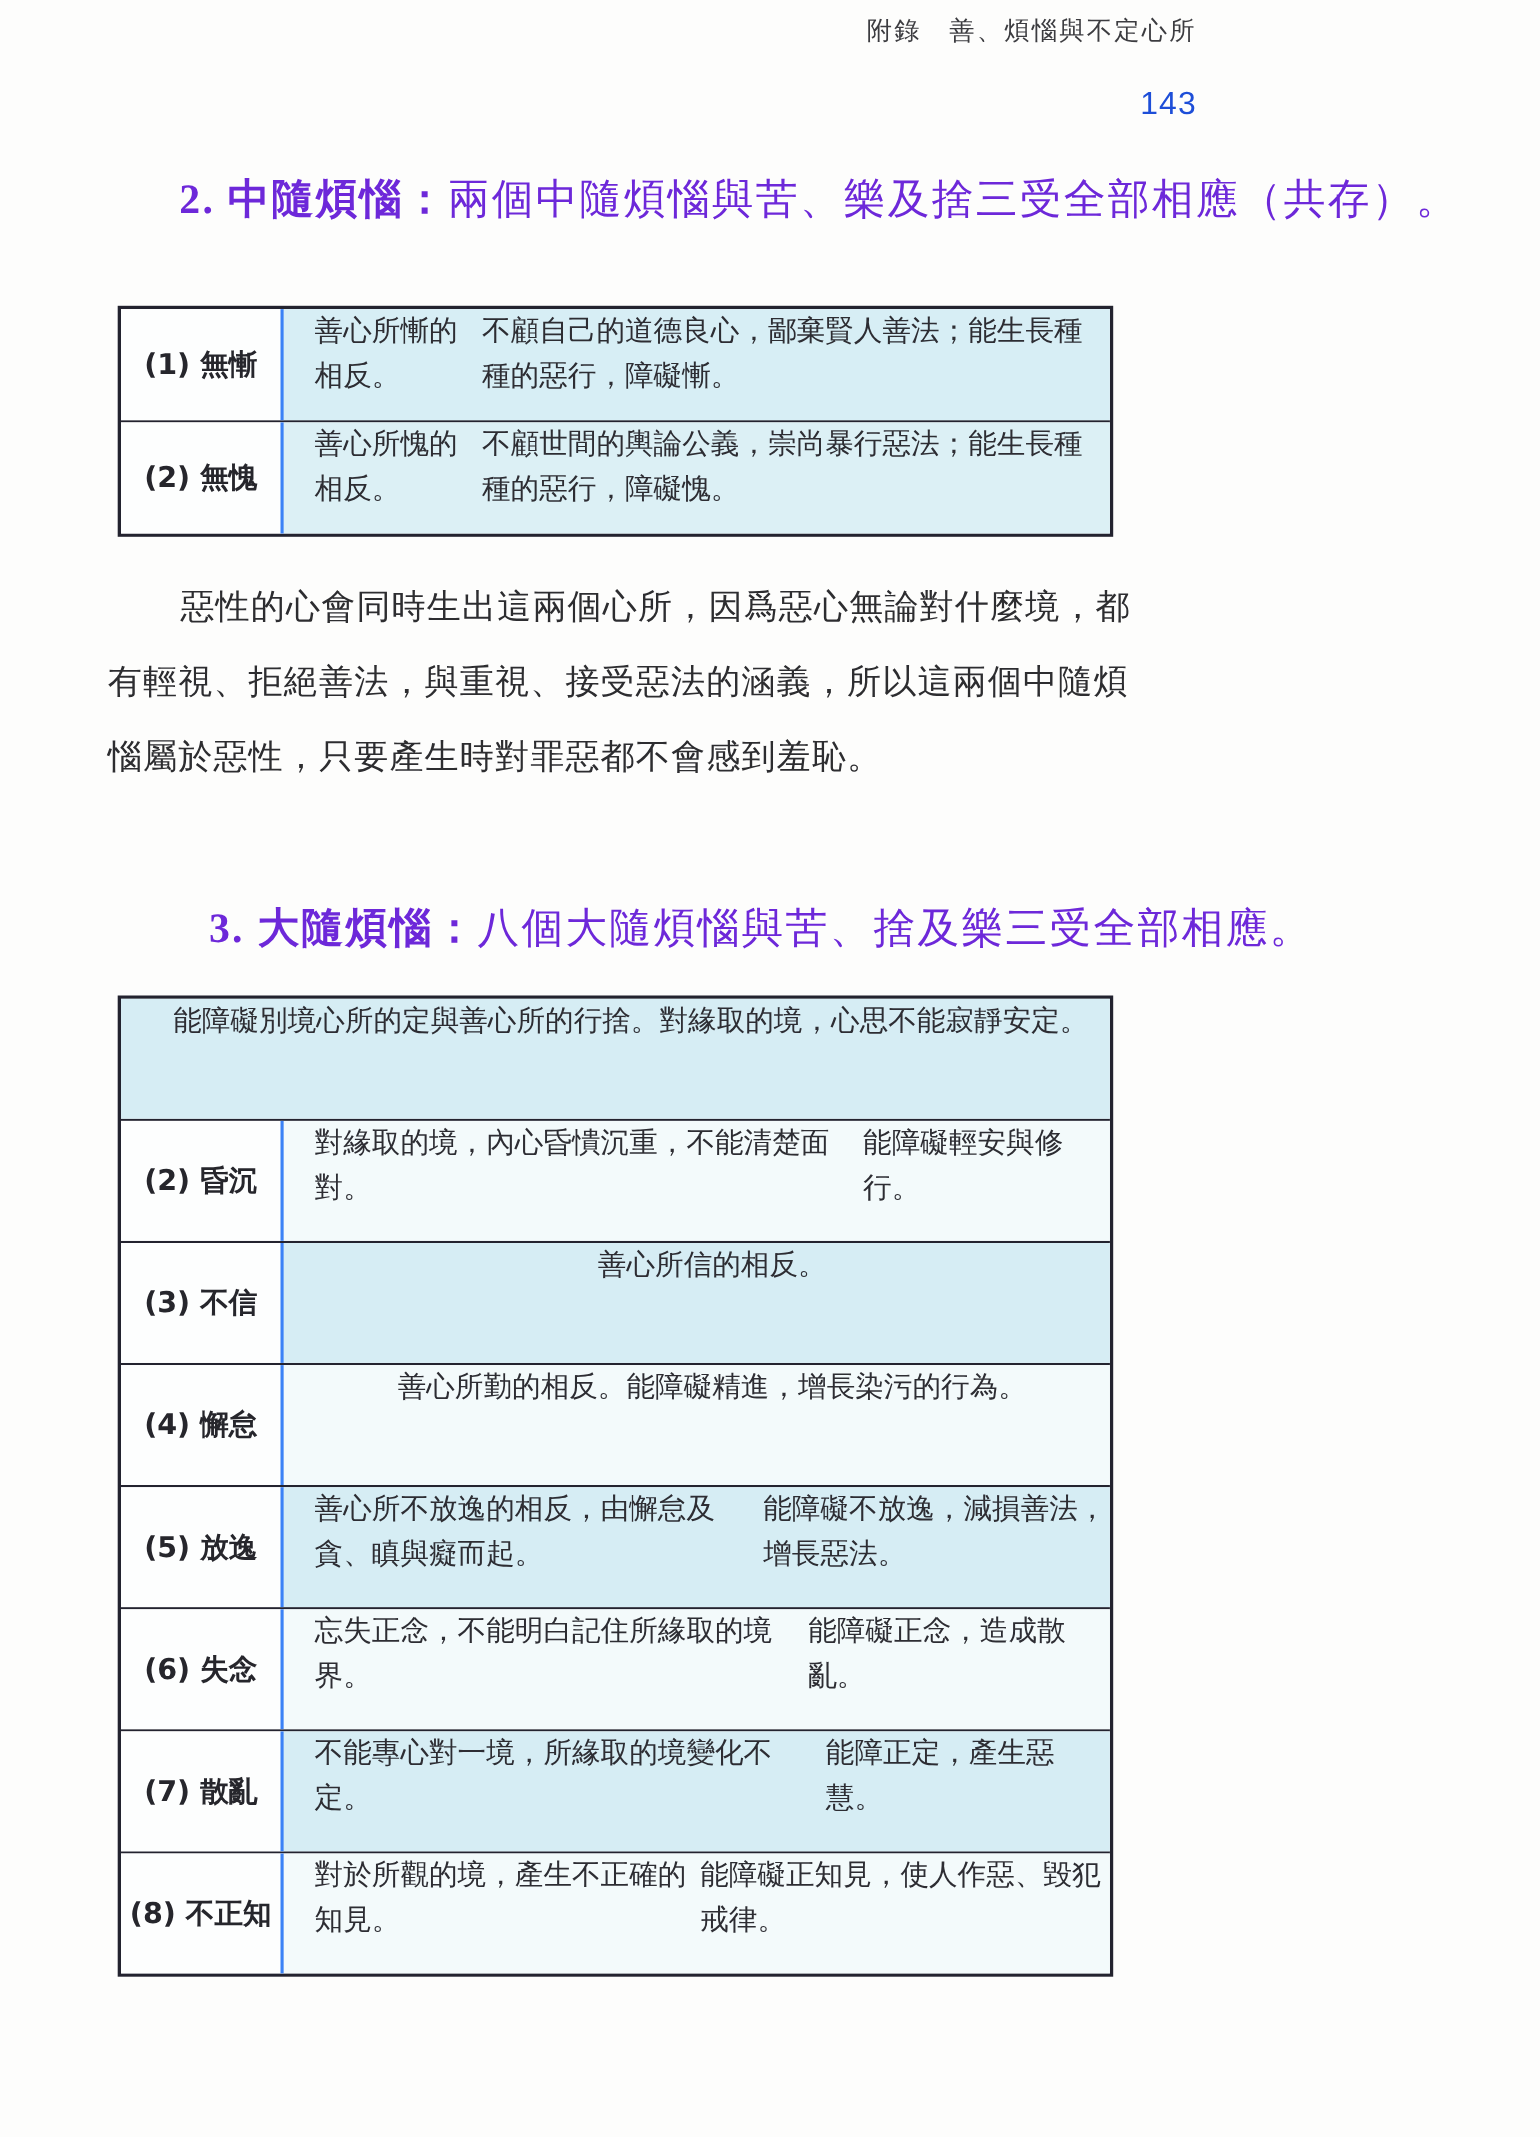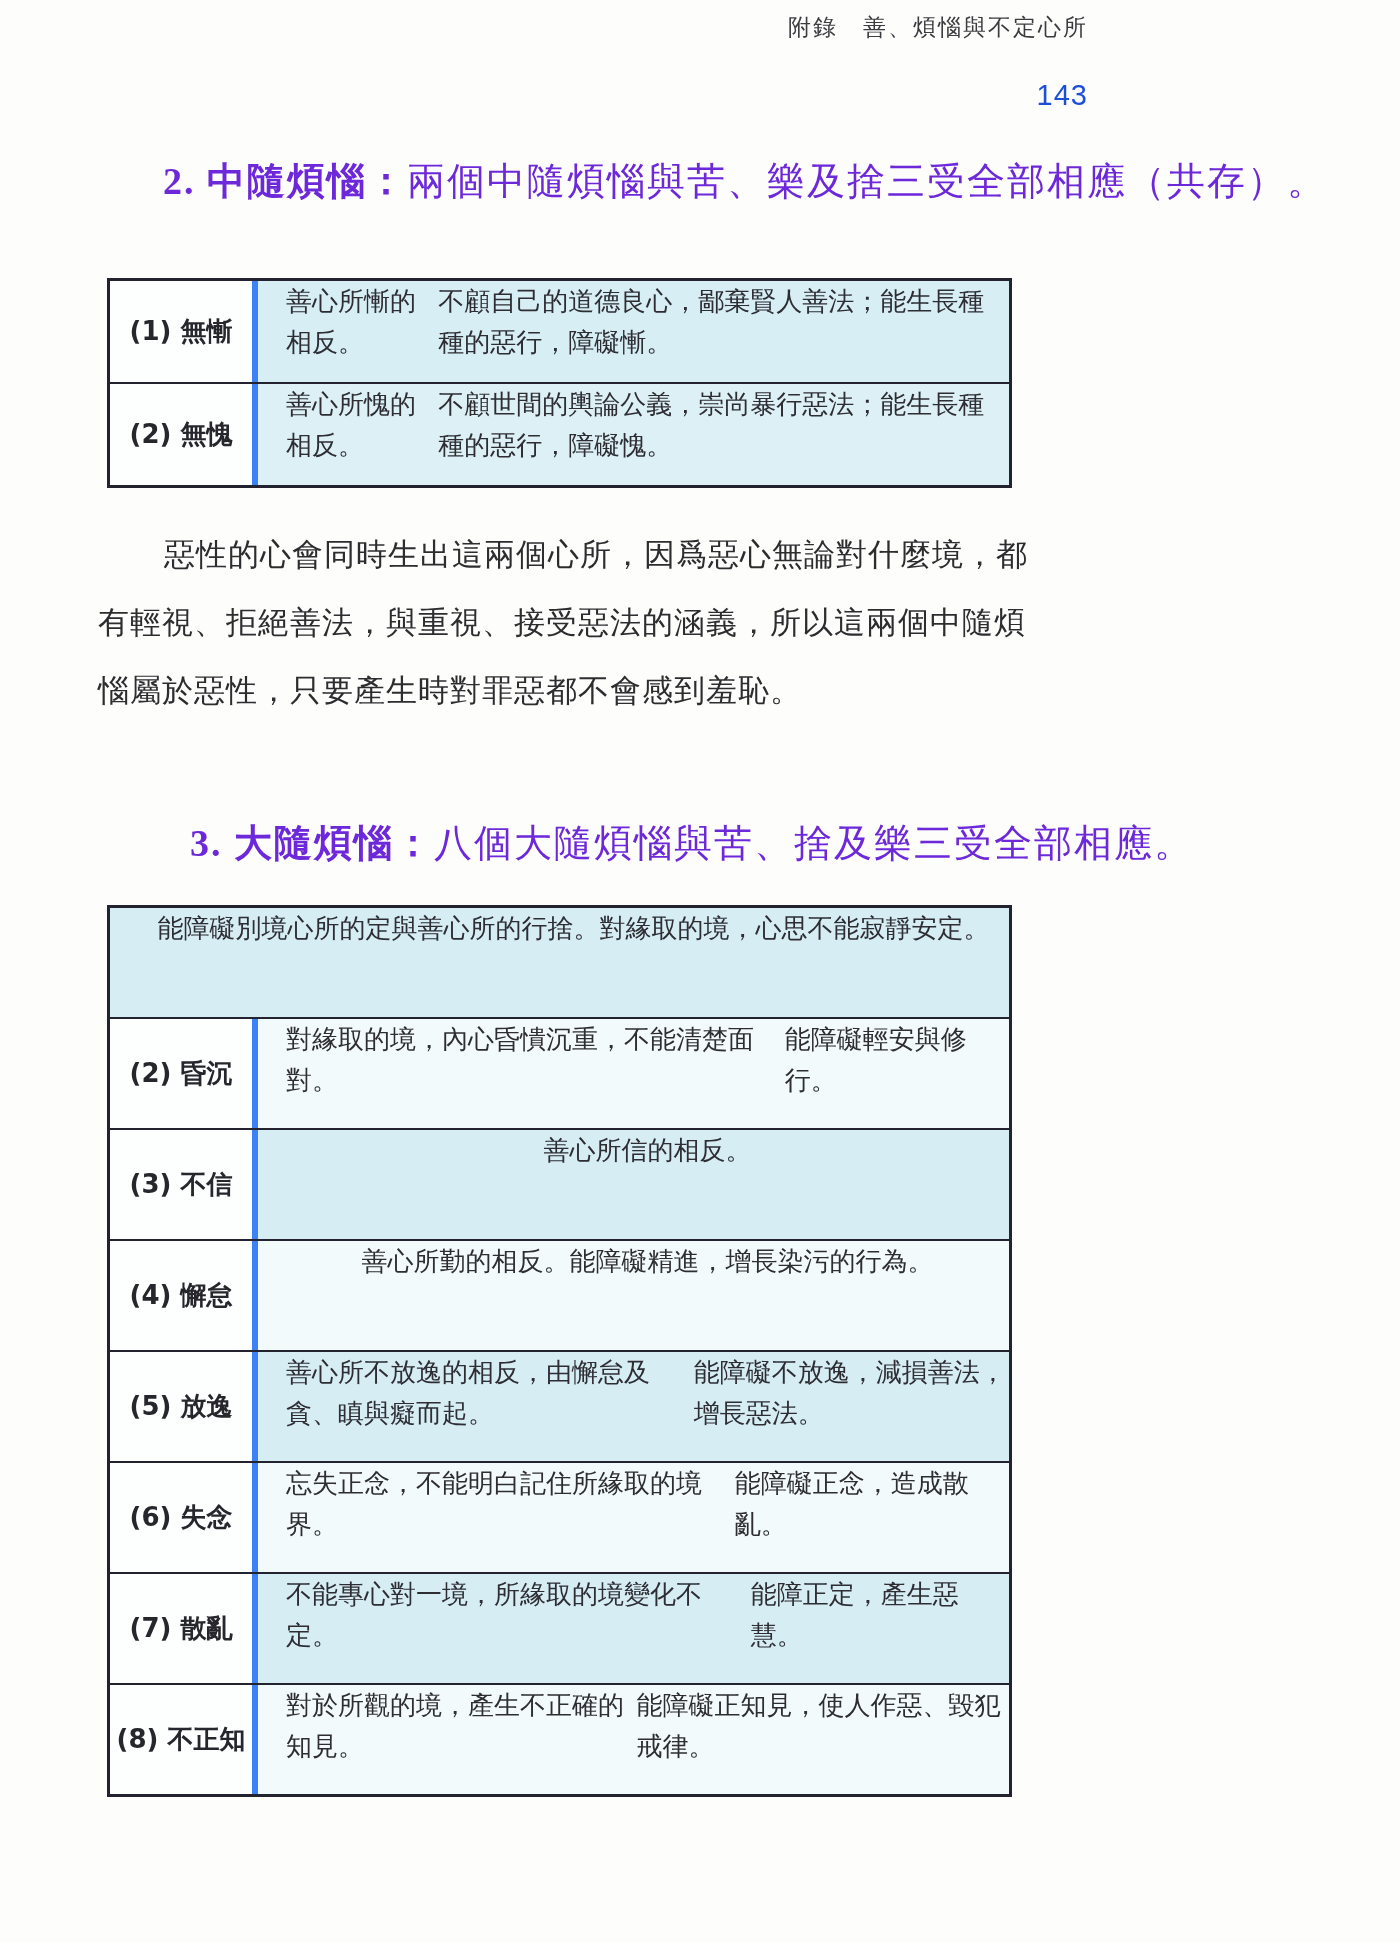--- a/index.html
+++ b/index.html
@@ -60,21 +60,21 @@
   .table-large .row{height:109px;}
   .label-cell{
     width:148px;
     flex:none;
     display:flex;
     align-items:center;
     justify-content:center;
     font-weight:bold;
     font-size:26px;
     color:#26262c;
-    border-right:6px solid #3b82f6;
+    border-right:3px solid #3b82f6;
     background:#fdfefe;
     box-sizing:border-box;
   }
   .content-cell{
     flex:1;
     display:flex;
     justify-content:center;
     padding-left:28px;
     font-size:26px;
     line-height:41px;
@@ -84,21 +84,21 @@
   .table-medium .row:nth-child(1) .content-cell{background:#d7eef5;}
   .table-medium .row:nth-child(2) .content-cell{background:#dcf0f5;}
   .table-large .row:nth-child(odd) .content-cell{background:#d6edf4;}
   .table-large .row:nth-child(even) .content-cell{background:#f3fafb;}
   
   .body-paragraph{
     position:absolute;
     left:98px;
     top:521px;
     width:945px;
-    font-family:Liberation Sans, sans-serif;
+    font-family:Liberation Mono, monospace;
     font-size:31px;
     letter-spacing:1px;
     color:#2d2d30;
   }
   .body-paragraph .para-line{
     height:68px;
     line-height:68px;
     white-space:nowrap;
   }
   .body-paragraph .para-line.indent{padding-left:66px;}

